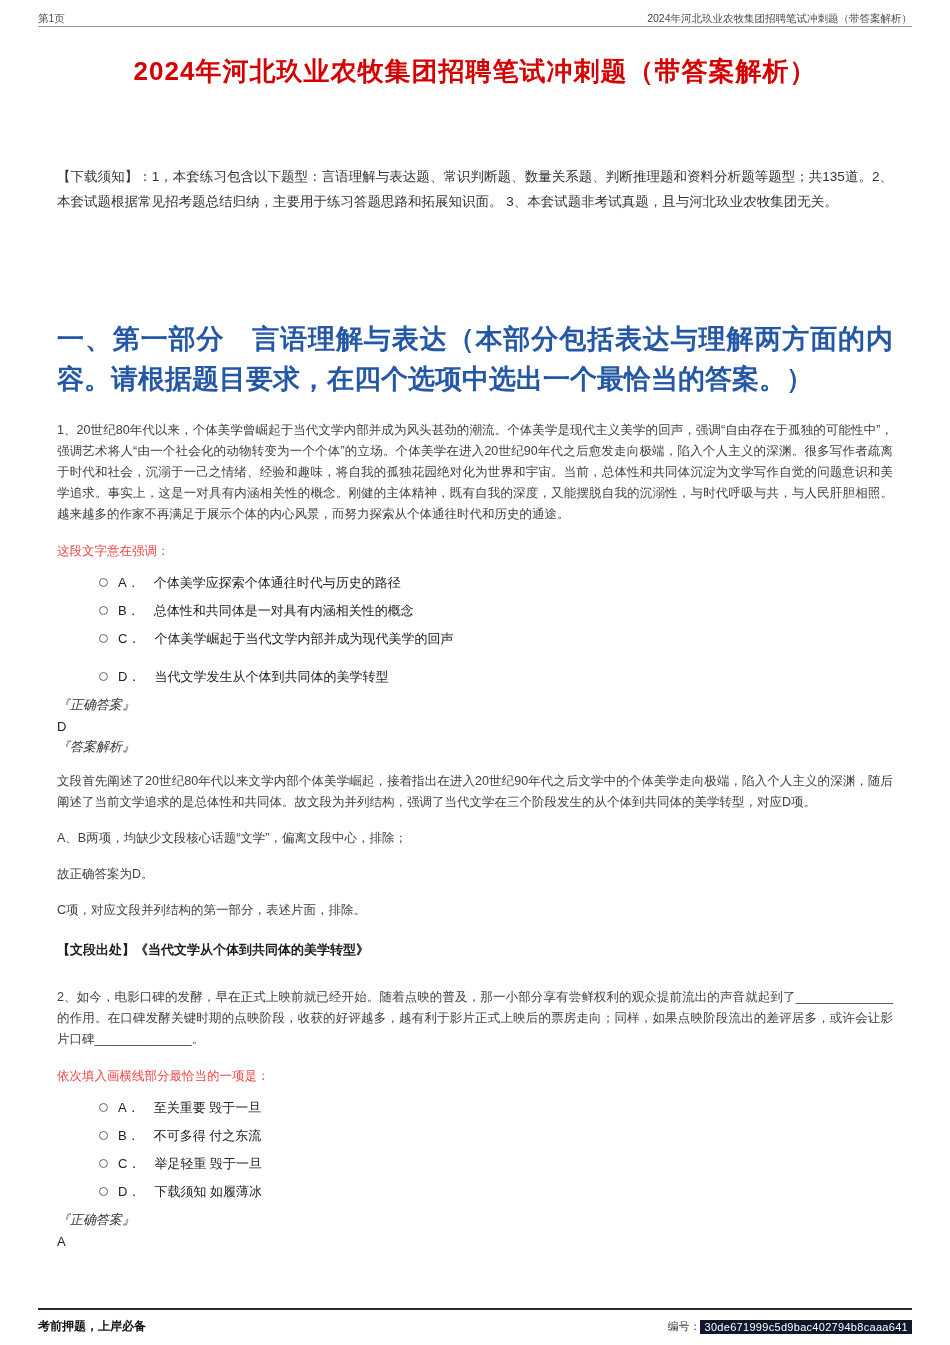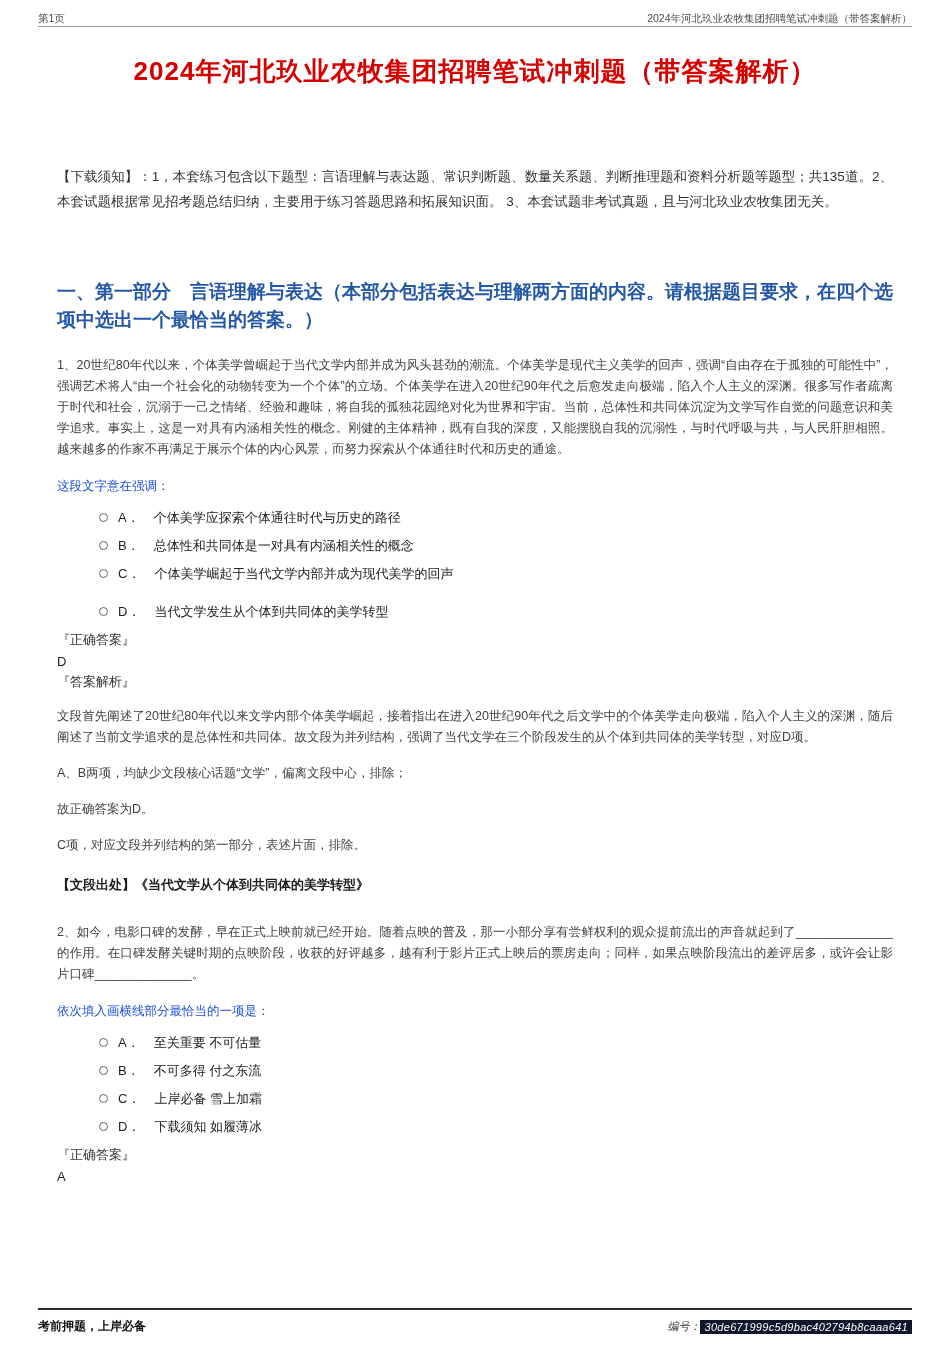--- a/index.html
+++ b/index.html
@@ -36,55 +36,55 @@
     letter-spacing: 1px;
   }
   .notice {
     margin-top: 76px;
     font-size: 13.5px;
     line-height: 1.85;
     color: #333333;
     text-align: justify;
   }
   .section-heading {
-    margin-top: 63px;
-    font-size: 19px;
+    margin-top: 104px;
+    font-size: 27px;
     font-weight: 700;
     color: #2458a6;
     line-height: 1.5;
     text-align: justify;
   }
   .stem {
     margin-top: 20px;
     font-size: 12.5px;
     line-height: 1.68;
     text-align: justify;
     color: #3f3f3f;
   }
-  .prompt { margin-top: 18px; font-size: 12.5px; color: #1d4ed8; }
+  .prompt { margin-top: 18px; font-size: 12.5px; color: #ef4444; }
   .options { margin-top: 14px; padding-left: 42px; }
   .option {
     display: flex;
     align-items: center;
     margin: 10px 0;
     font-size: 13px;
     color: #222222;
     cursor: default;
   }
   .option.gap-top { margin-top: 20px; }
   .radio {
     width: 9px; height: 9px;
     border: 1.5px solid #666666;
     border-radius: 50%;
     margin-right: 10px;
     flex: none;
     background: #ffffff;
   }
   .opt-label { margin-right: 14px; }
-  .meta-line { margin-top: 4px; font-size: 13px; color: #333333; }
+  .meta-line { margin-top: 4px; font-size: 13px; color: #333333; font-style: italic; }
   .answer-value { margin-top: 5px; font-size: 13px; color: #222222; }
   .analysis-p {
     margin-top: 15px;
     font-size: 12.5px;
     line-height: 1.68;
     text-align: justify;
     color: #3f3f3f;
   }
   .source-line {
     margin-top: 20px;
@@ -98,21 +98,21 @@
     left: 38px;
     right: 38px;
     bottom: 10px;
     border-top: 2px solid #2b2b2b;
     padding-top: 8px;
     display: flex;
     justify-content: space-between;
     align-items: center;
   }
   .footer-left { font-size: 12px; font-weight: 700; color: #111111; }
-  .footer-right { font-size: 11px; color: #333333; display: flex; align-items: center; font-style: italic; }
+  .footer-right { font-size: 11px; color: #333333; display: flex; align-items: center; }
   .footer-code {
     background: #0f172a;
     color: #ffffff;
     padding: 1px 4px;
     font-size: 11px;
     letter-spacing: 0.3px;
   }
 </style>
 </head>
 <body>
@@ -170,31 +170,31 @@
     <p class="source-line">【文段出处】《当代文学从个体到共同体的美学转型》</p>
 
     <div class="q2-block">
       <p class="stem">2、如今，电影口碑的发酵，早在正式上映前就已经开始。随着点映的普及，那一小部分享有尝鲜权利的观众提前流出的声音就起到了______________的作用。在口碑发酵关键时期的点映阶段，收获的好评越多，越有利于影片正式上映后的票房走向；同样，如果点映阶段流出的差评居多，或许会让影片口碑______________。</p>
       <p class="prompt">依次填入画横线部分最恰当的一项是：</p>
 
       <div class="options">
         <div class="option">
           <span class="radio"></span>
           <span class="opt-label">A．</span>
-          <span class="opt-text">至关重要 不可估量</span>
+          <span class="opt-text">至关重要 毁于一旦</span>
         </div>
         <div class="option">
           <span class="radio"></span>
           <span class="opt-label">B．</span>
           <span class="opt-text">不可多得 付之东流</span>
         </div>
         <div class="option">
           <span class="radio"></span>
           <span class="opt-label">C．</span>
-          <span class="opt-text">上岸必备 雪上加霜</span>
+          <span class="opt-text">举足轻重 毁于一旦</span>
         </div>
         <div class="option">
           <span class="radio"></span>
           <span class="opt-label">D．</span>
           <span class="opt-text">下载须知 如履薄冰</span>
         </div>
       </div>
 
       <p class="meta-line">『正确答案』</p>
       <p class="answer-value">A</p>

